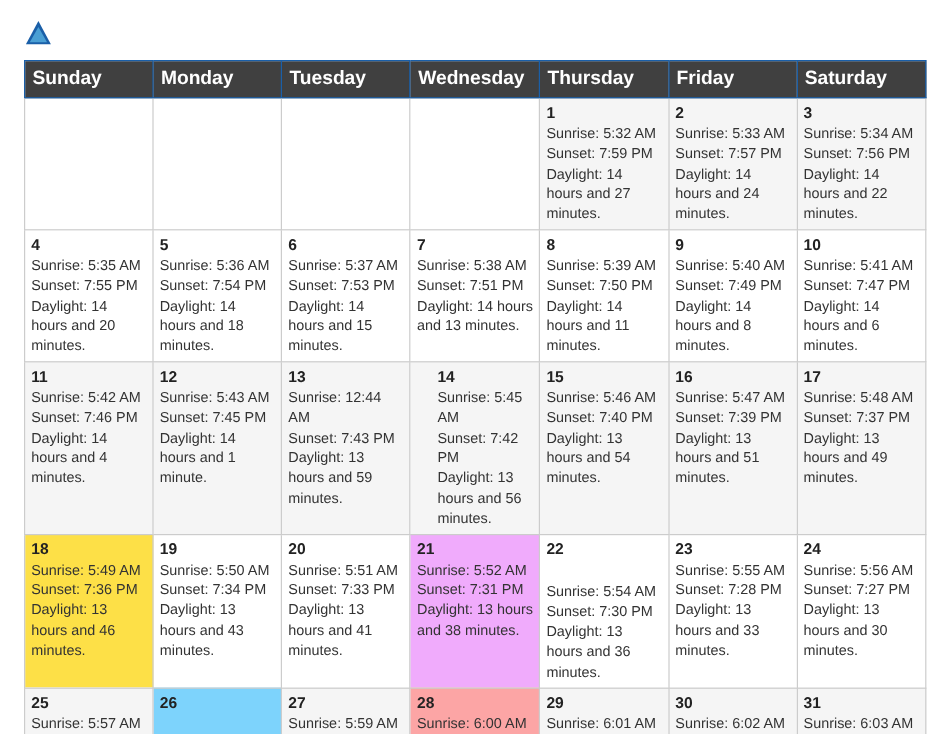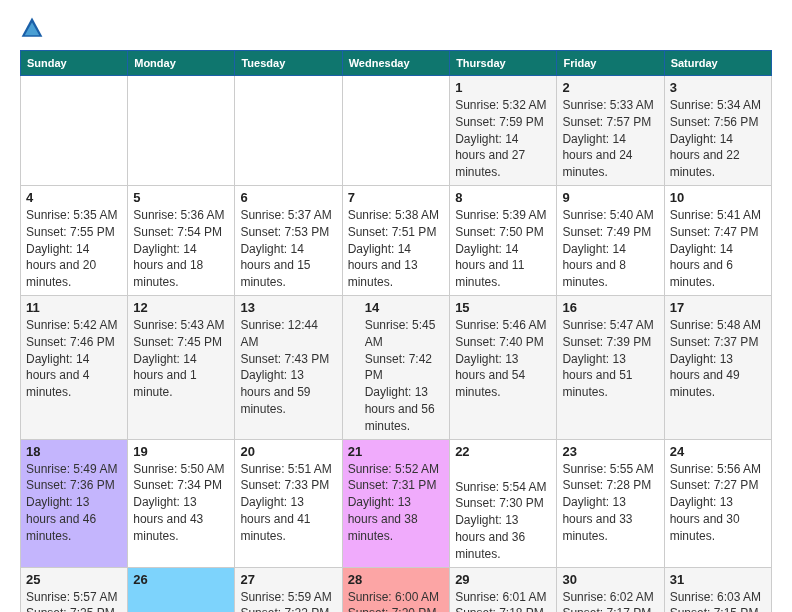--- a/index.html
+++ b/index.html
@@ -44,25 +44,25 @@
     .location {
       font-size: 15px;
       color: #444;
     }
     .calendar {
       width: 100%;
       border-collapse: collapse;
       font-size: 11px;
     }
     .calendar th {
-      background: #0f766e;
+      background: #404040;
       color: #fff;
       text-align: left;
       padding: 6px 6px;
-      font-size: 11px;
+      font-size: 16px;
       font-weight: bold;
       border: 1px solid #1a5fa8;
     }
     .calendar td {
       vertical-align: top;
       border: 1px solid #ccc;
       padding: 4px 5px;
       width: 108px;
       min-height: 80px;
       height: 90px;
@@ -229,21 +229,21 @@
 Daylight: 13 hours and 51 minutes.</div>
         </td>
         <td style="background: rgb(245, 245, 245); margin-top: 36px;">
           <span class="day-number">17</span>
           <div class="day-info" style="white-space: pre-line;">Sunrise: 5:48 AM
 Sunset: 7:37 PM
 Daylight: 13 hours and 49 minutes.</div>
         </td>
       </tr>
       <tr>
-        <td style="background: #c4b5fd;">
+        <td style="background: #fde047;">
           <span class="day-number">18</span>
           <div class="day-info" style="white-space: pre-line;">Sunrise: 5:49 AM
 Sunset: 7:36 PM
 Daylight: 13 hours and 46 minutes.</div>
         </td>
         <td style="background: rgb(255, 255, 255);">
           <span class="day-number">19</span>
           <div class="day-info" style="white-space: pre-line;">Sunrise: 5:50 AM
 Sunset: 7:34 PM
 Daylight: 13 hours and 43 minutes.</div>

